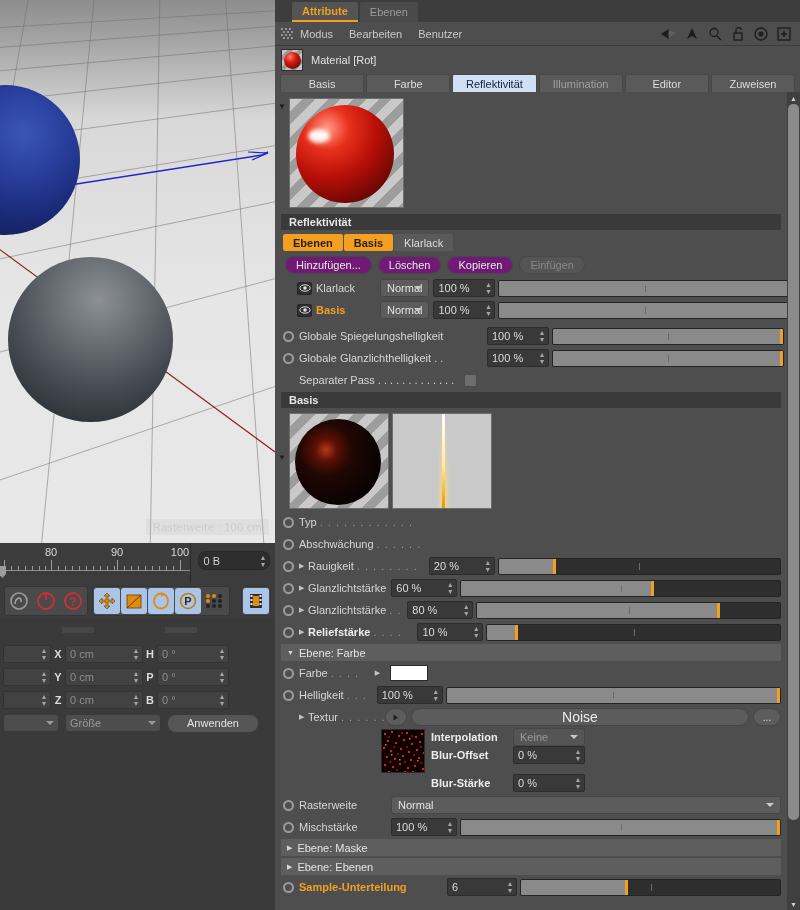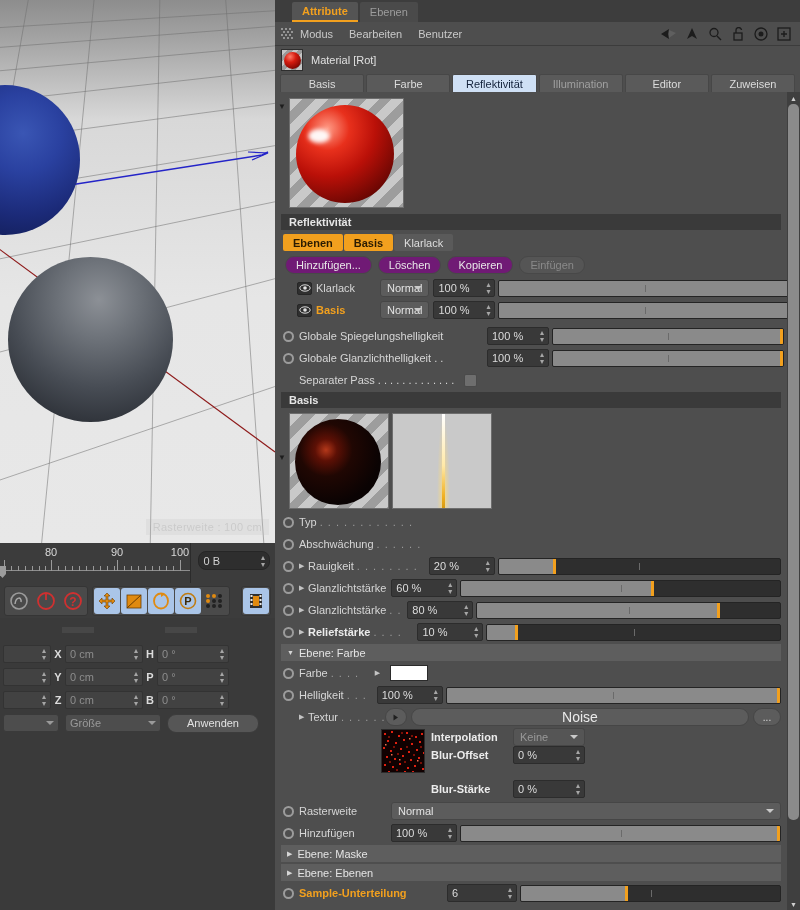--- a/index.html
+++ b/index.html
@@ -762,21 +762,21 @@
             </svg>
           </div>
           <div style="margin-left:6px">
             <div style="display:flex;align-items:center;height:16px;margin-bottom:2px">
               <div class="lab boldw" style="width:82px">Interpolation</div>
               <div class="combo dim" style="width:72px">
                 <span>Keine</span>
                   <span class="cv"></span>
               </div>
             </div>
-            <div style="display:flex;align-items:center;height:16px;margin-bottom:18px">
+            <div style="display:flex;align-items:center;height:16px;margin-bottom:12px">
               <div class="lab boldw" style="width:82px">Blur-Offset</div>
               <div class="numfield" style="width:72px">
                 <span>0 %</span>
                   <span class="spin">▴<br>▾</span>
               </div>
             </div>
             <div style="display:flex;align-items:center;height:16px">
               <div class="lab boldw" style="width:82px">Blur-Stärke</div>
               <div class="numfield" style="width:72px">
                 <span>0 %</span>
@@ -792,21 +792,21 @@
           <div class="radio"></div>
           <div class="lab" style="width:92px">Rasterweite</div>
           <div class="combo" style="flex:1;margin-right:6px">
             <span>Normal</span>
               <span class="cv"></span>
           </div>
         </div>
 
         <div class="row">
           <div class="radio"></div>
-          <div class="lab" style="width:92px">Hinzufügen</div>
+          <div class="lab" style="width:92px">Mischstärke</div>
           <div class="numfield" style="width:66px">
             <span>100 %</span>
               <span class="spin">▴<br>▾</span>
           </div>
           <div class="slider" style="margin-right:6px">
             <div class="fill" style="width:100%"></div>
               <div class="ctick" style="left:50%"></div>
               <div class="handle" style="left:calc(100% - 3px)"></div>
           </div>
         </div>

